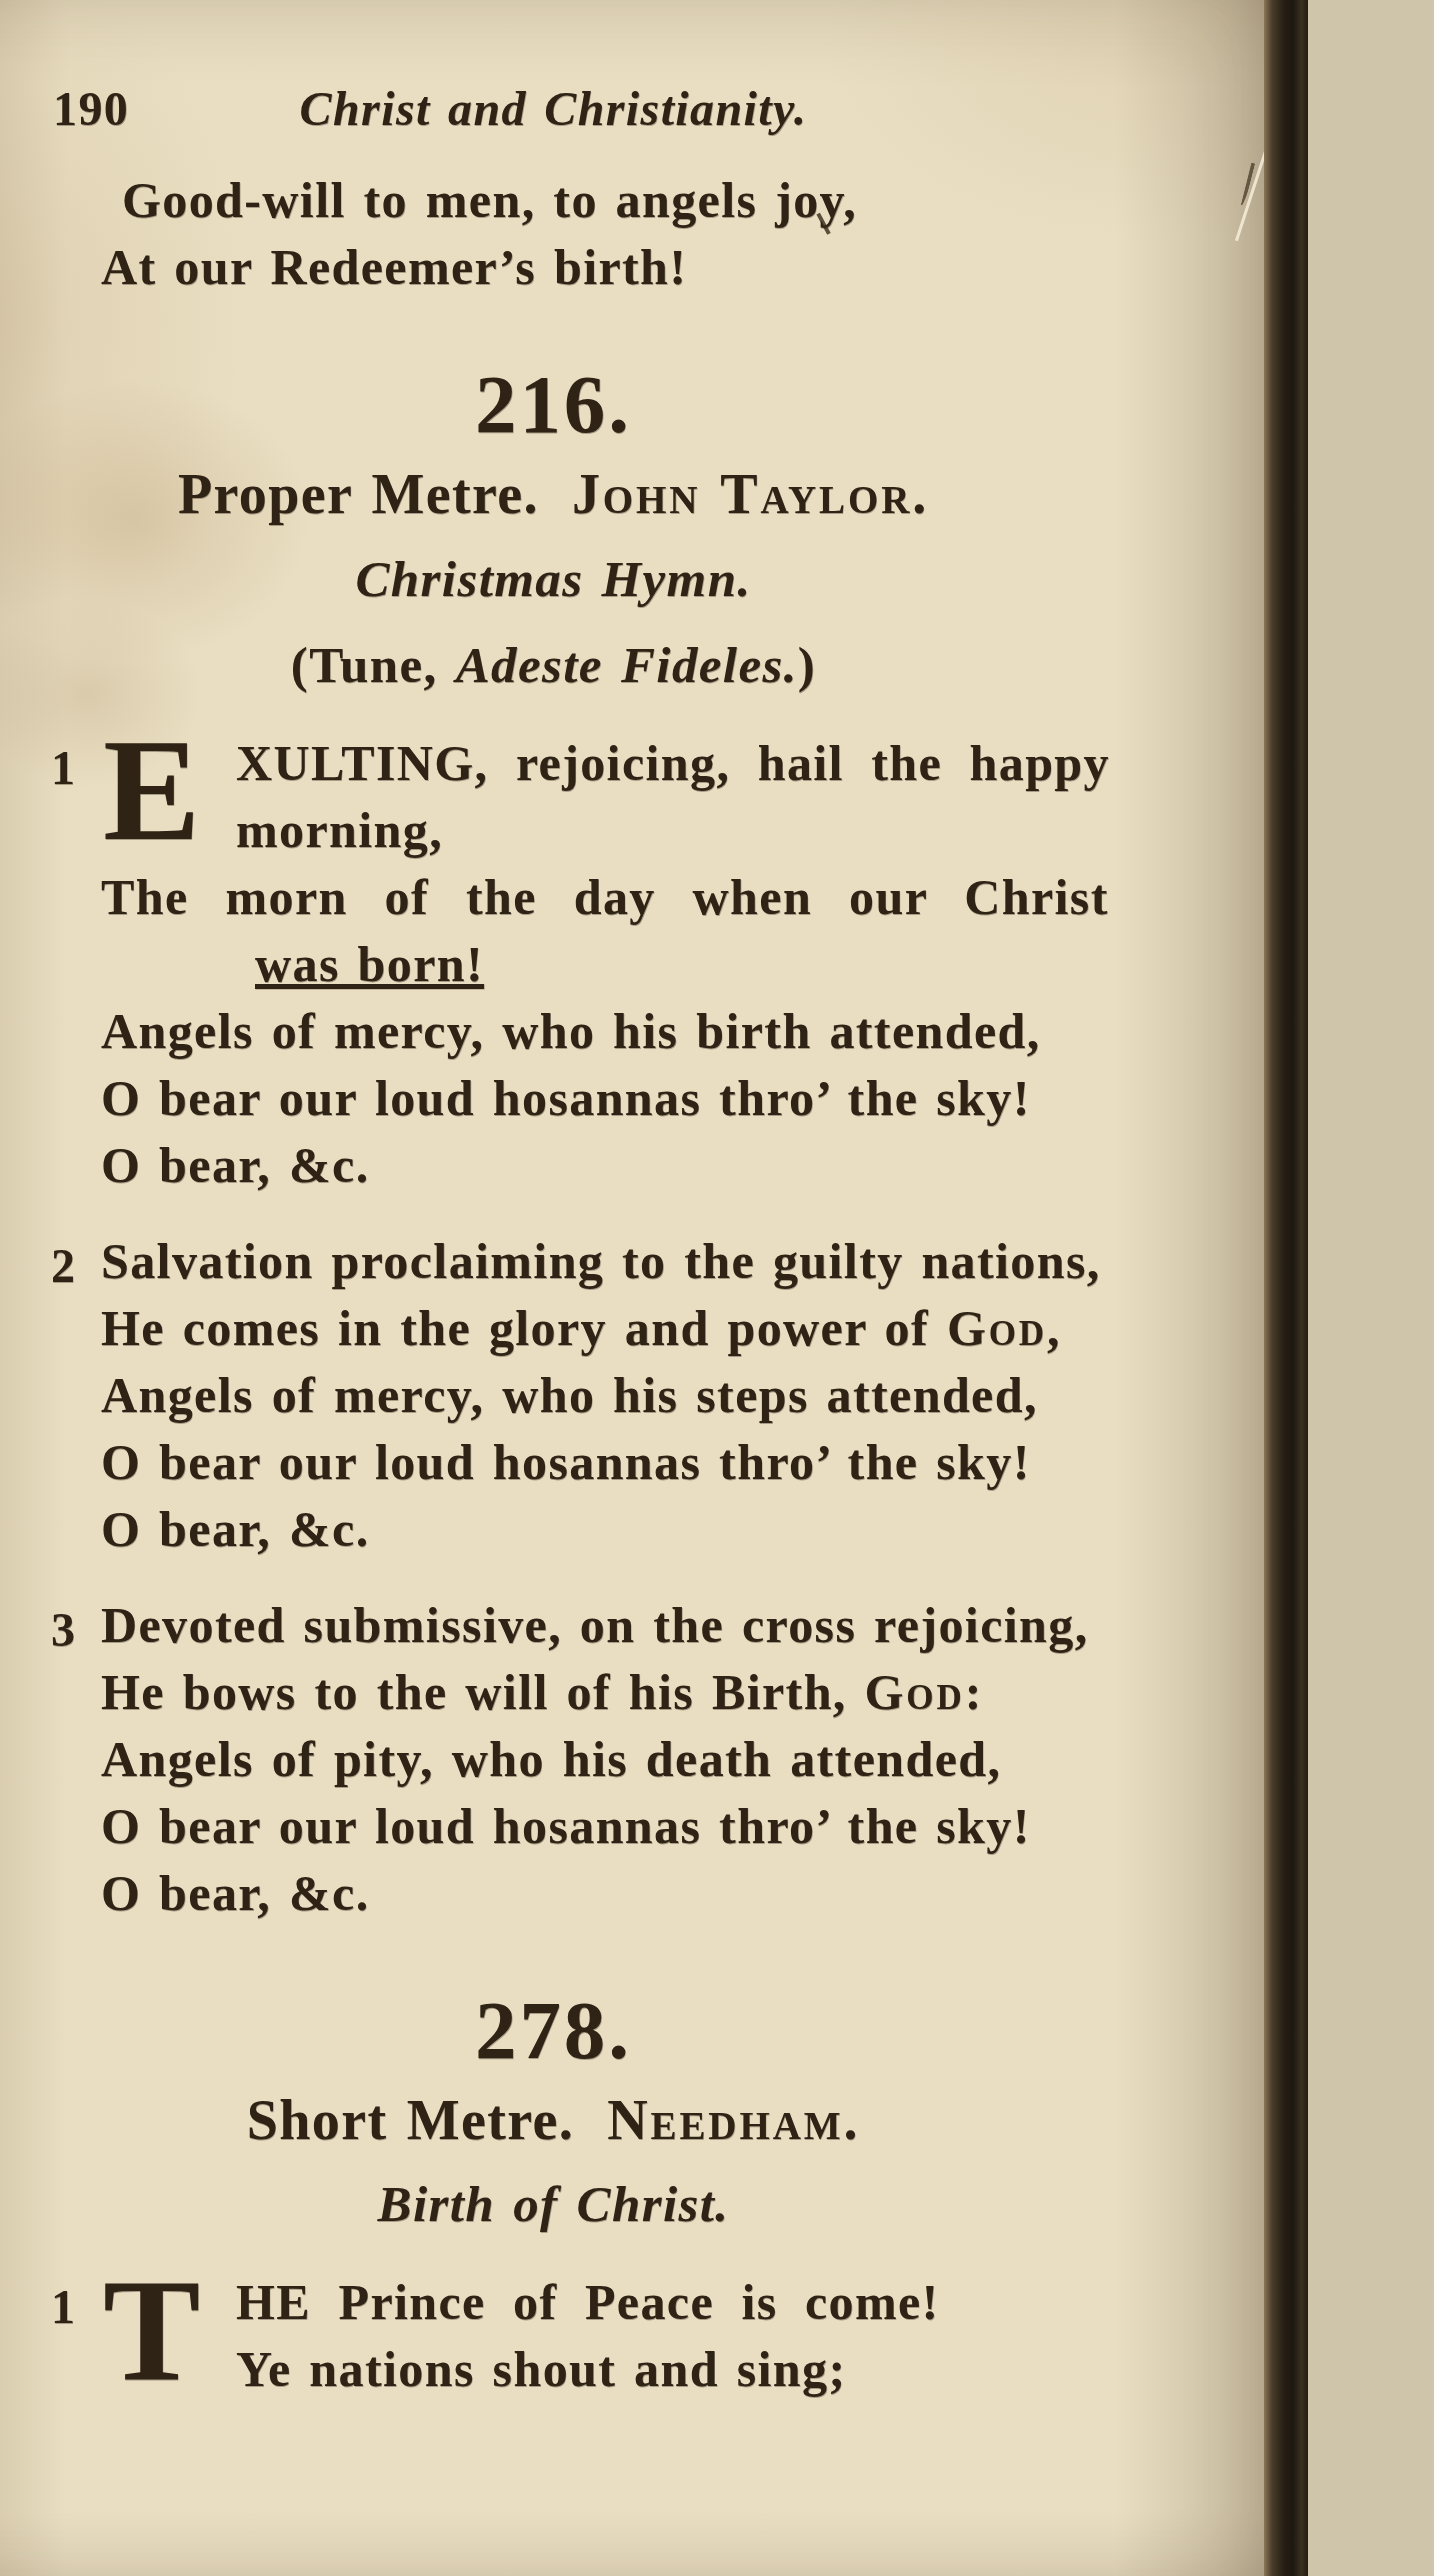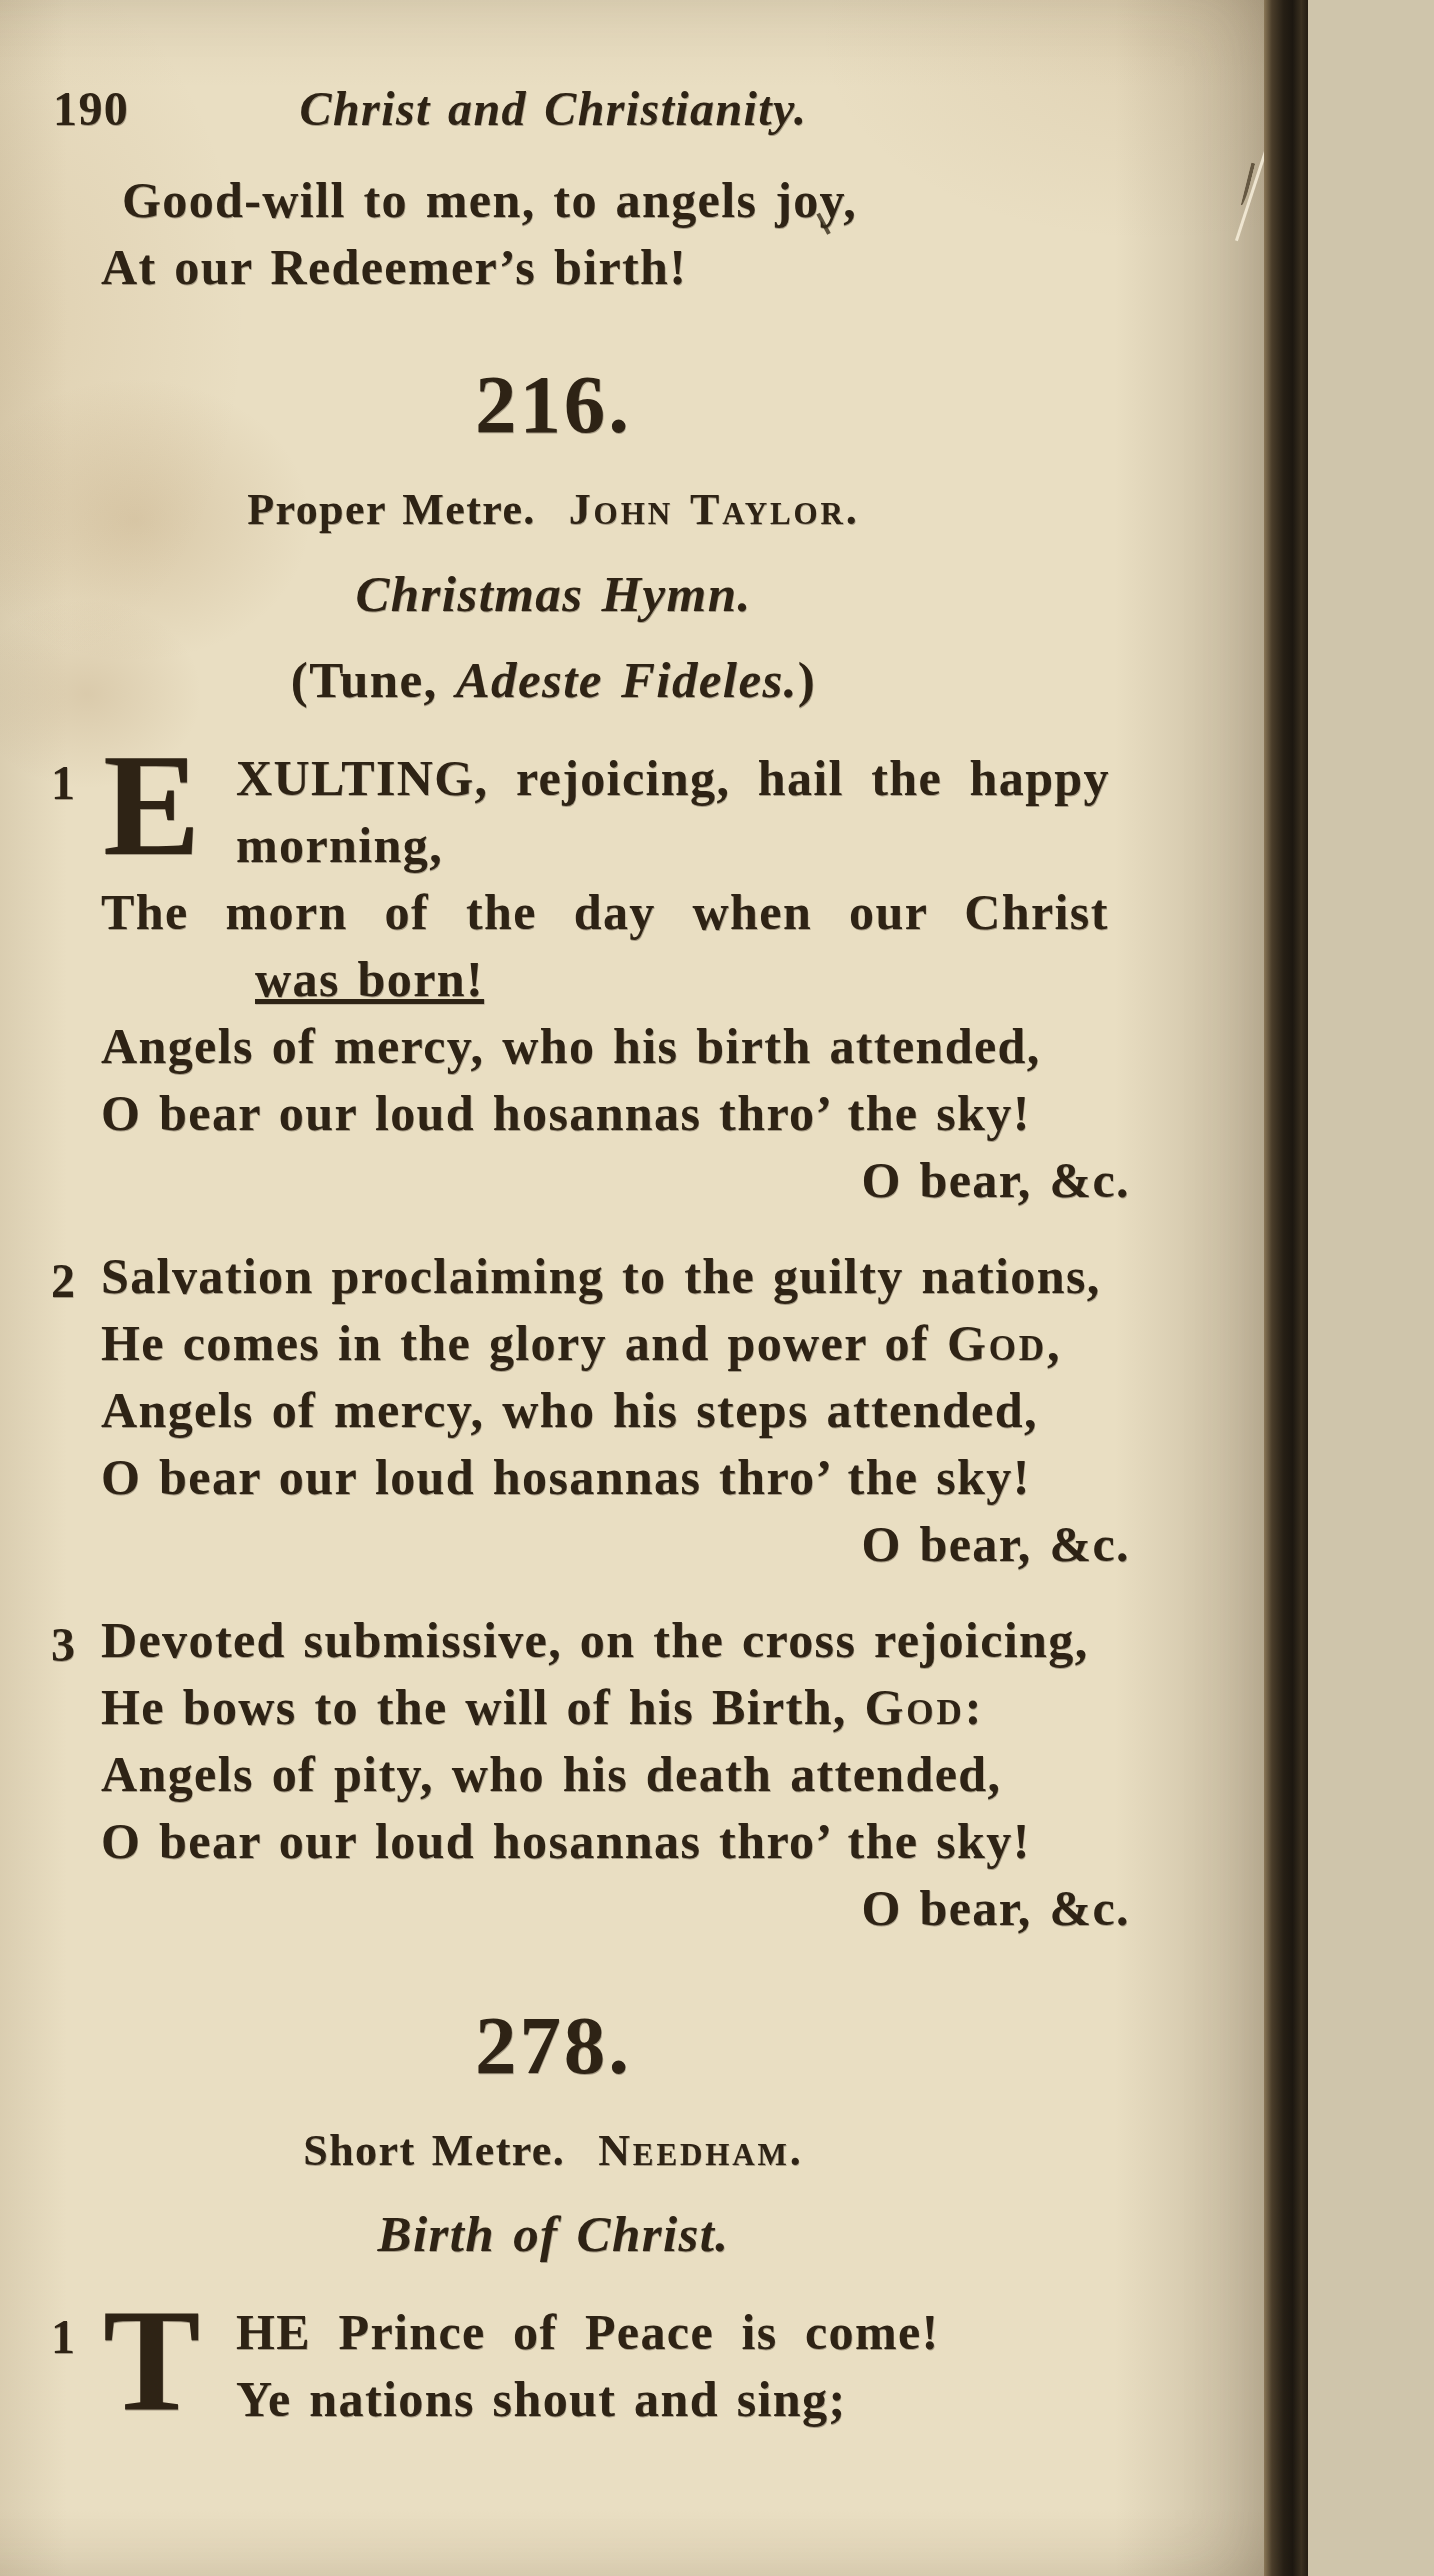--- a/index.html
+++ b/index.html
@@ -49,38 +49,38 @@
     position:absolute; top:162px; right:58px; width:5.8px; height:44px;
     border-right:4.8px solid #40331f; border-radius:0 0 60% 0; transform:rotate(14deg); opacity:.7;
   }
   .header { position:relative; height:67px; }
   .pagenum { position:absolute; left:-48px; top:0; font-size:48px; }
   .centerline { text-align:center; padding-right:164px;font-family:Liberation Serif, serif; }
   .running-title { font-style:italic; font-size:48px; }
   .carryover { margin-top:25px; }
   .c-line1 { padding-left:21px; }
   .hymn-number { margin-top:53px; font-size:83px; line-height:100px; letter-spacing:2.9px; }
-  .metre-line { margin-top:20px; font-size:44px; line-height:71px; }
+  .metre-line { margin-top:5px; font-size:56px; line-height:71px; }
   .metre-line .gap { display:inline-block; width:33px; }
   .hymn-title { margin-top:13.5px; font-size:51px; font-style:italic; line-height:71px; }
   .tune-line { margin-top:15.4px; font-size:51px; line-height:71px; }
   .it { font-style:italic; }
   .sc { font-variant:small-caps; letter-spacing:2.9px; }
   .verse { position:relative; margin-top:29px; }
   .vnum { position:absolute; left:-50px; top:3.9px; font-size:48px; }
   .vline { min-height:67px; }
   .firstlines { position:relative; padding-left:135px; }
   .dropcap {
     position:absolute; left:1.9px; top:-11.6px;
     font-size:146px; line-height:145px; letter-spacing:0;
   }
   .spread { word-spacing:23px; }
   .spread-sm { word-spacing:13.5px; }
   .indent { padding-left:154px;text-decoration:underline; }
-  .refrain { text-align:right; padding-right:40px; }
+  .refrain { text-align:left; padding-right:40px; }
 </style>
 </head>
 <body>
 
 <div class="page">
 
   <div class="header">
     <span class="pagenum">190</span>
     <div class="centerline running-title">Christ and Christianity.</div>
   </div>

